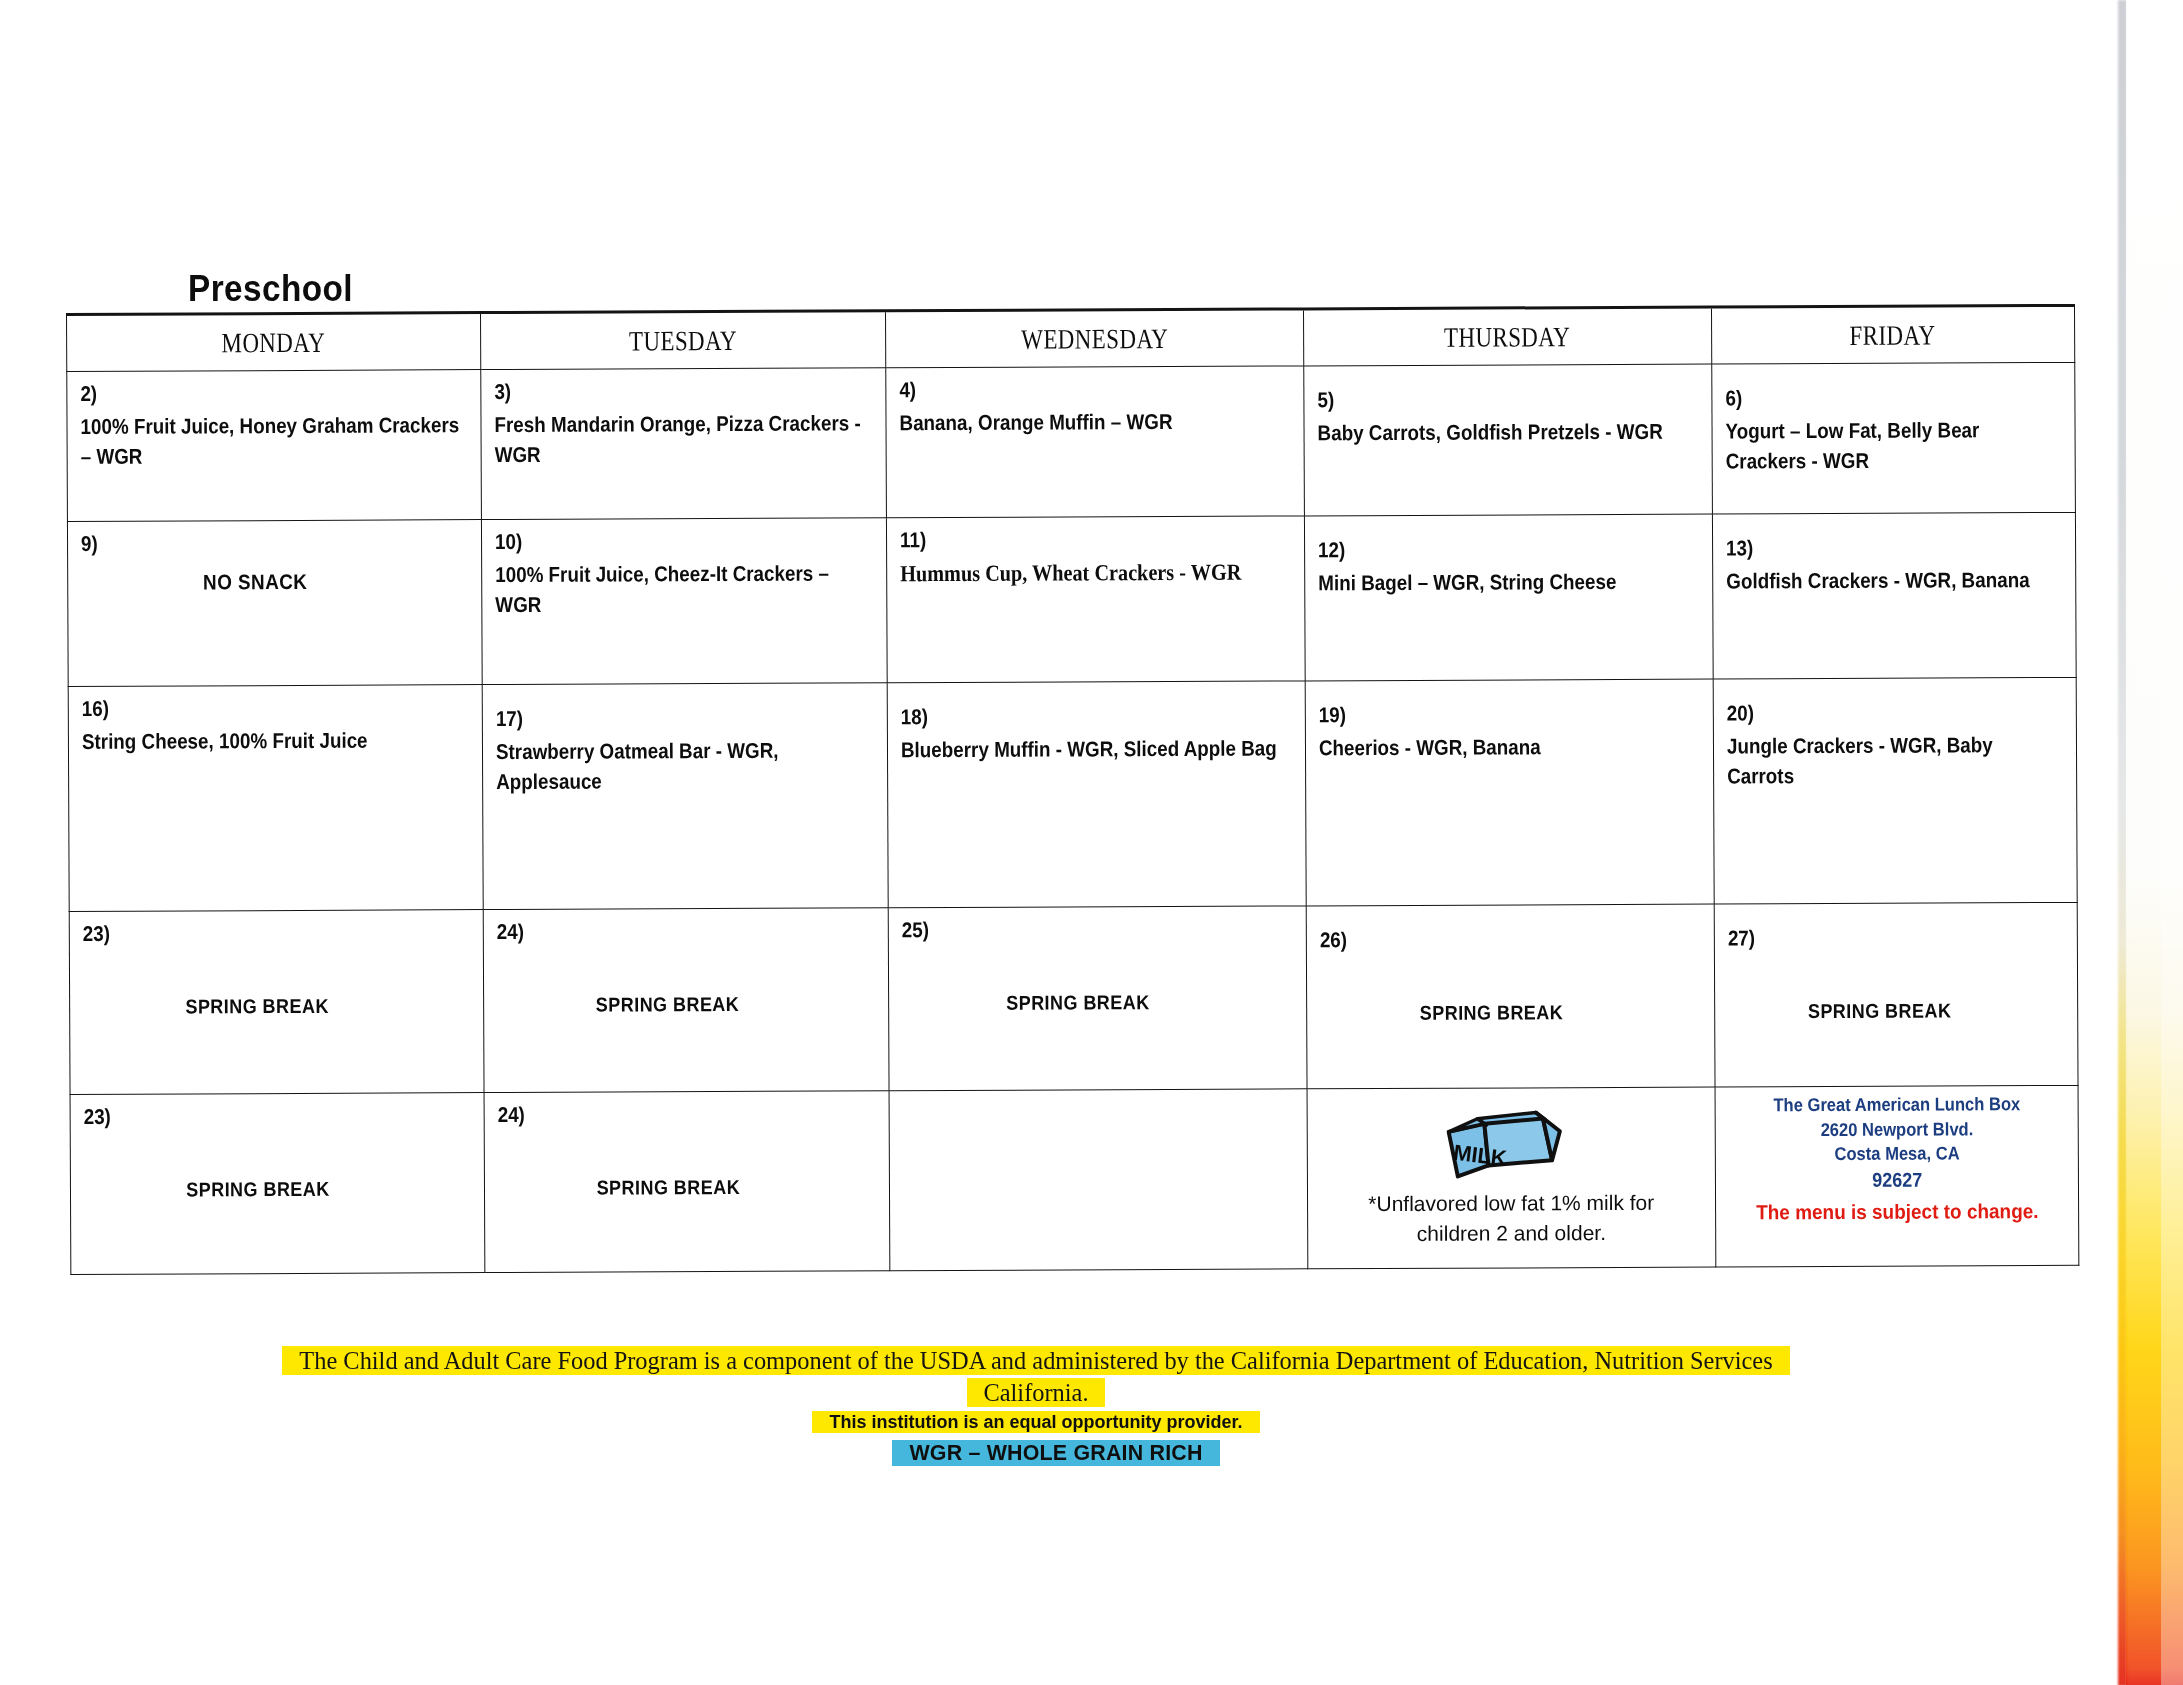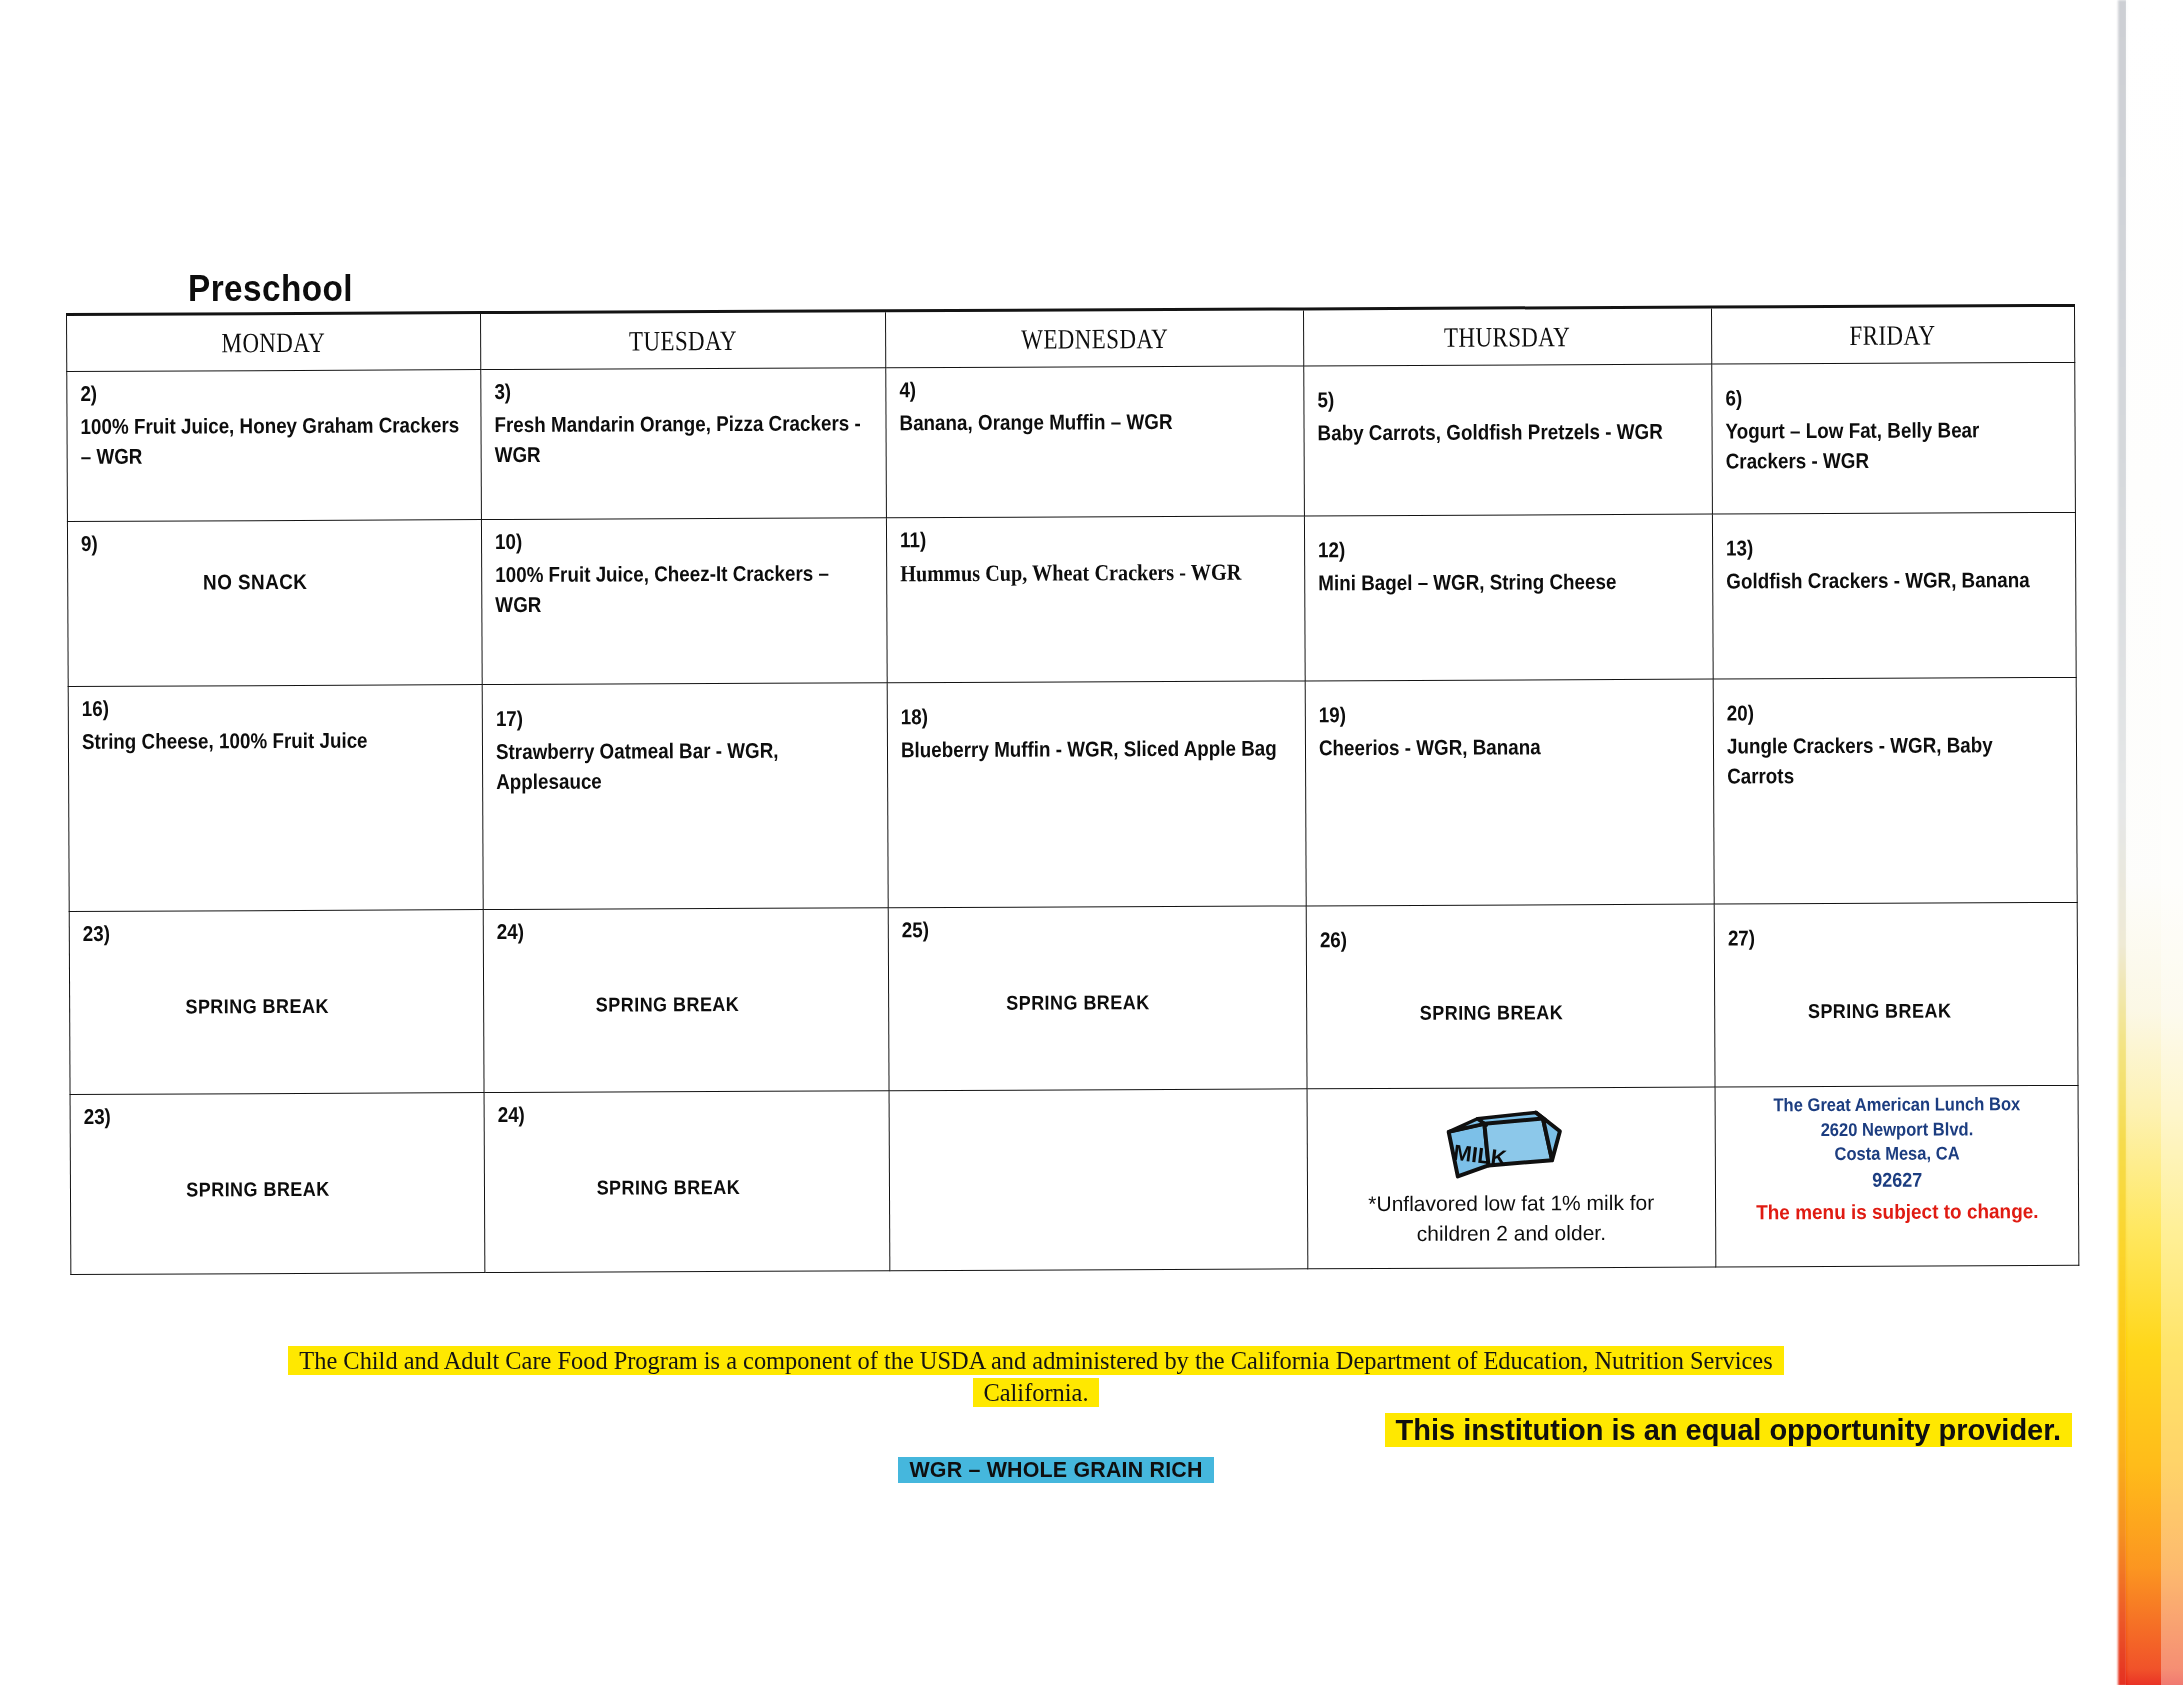--- a/index.html
+++ b/index.html
@@ -247,36 +247,35 @@
   .footer {
     position: absolute;
     left: 0;
     top: 1345px;
     width: 2072px;
     text-align: center;
   }
   .foot-line { line-height: 1.0; margin: 0; }
   .foot-line > span {
     display: inline;
-    padding: 1px 11px;
+    padding: 1px 17px;
   }
   .f1 {
     font-family: "Liberation Serif", serif;
     font-size: 24.4px;
     line-height: 1.32;
     color: #131313;
   }
   .f1 span { background: #ffe800; }
   .f2 {
     font-family: "Liberation Sans", sans-serif;
     font-weight: bold;
-    font-size: 29px;
+    font-size: 18px;
     line-height: 1.5;
     color: #0f0f0f;
-    text-align: right;
   }
   .f2 span { background: #ffe800; }
   .f3 {
     font-family: "Liberation Sans", sans-serif;
     font-weight: bold;
     font-size: 21.4px;
     line-height: 1.6;
     color: #0f0f0f;
     letter-spacing: 0.2px;
   }

